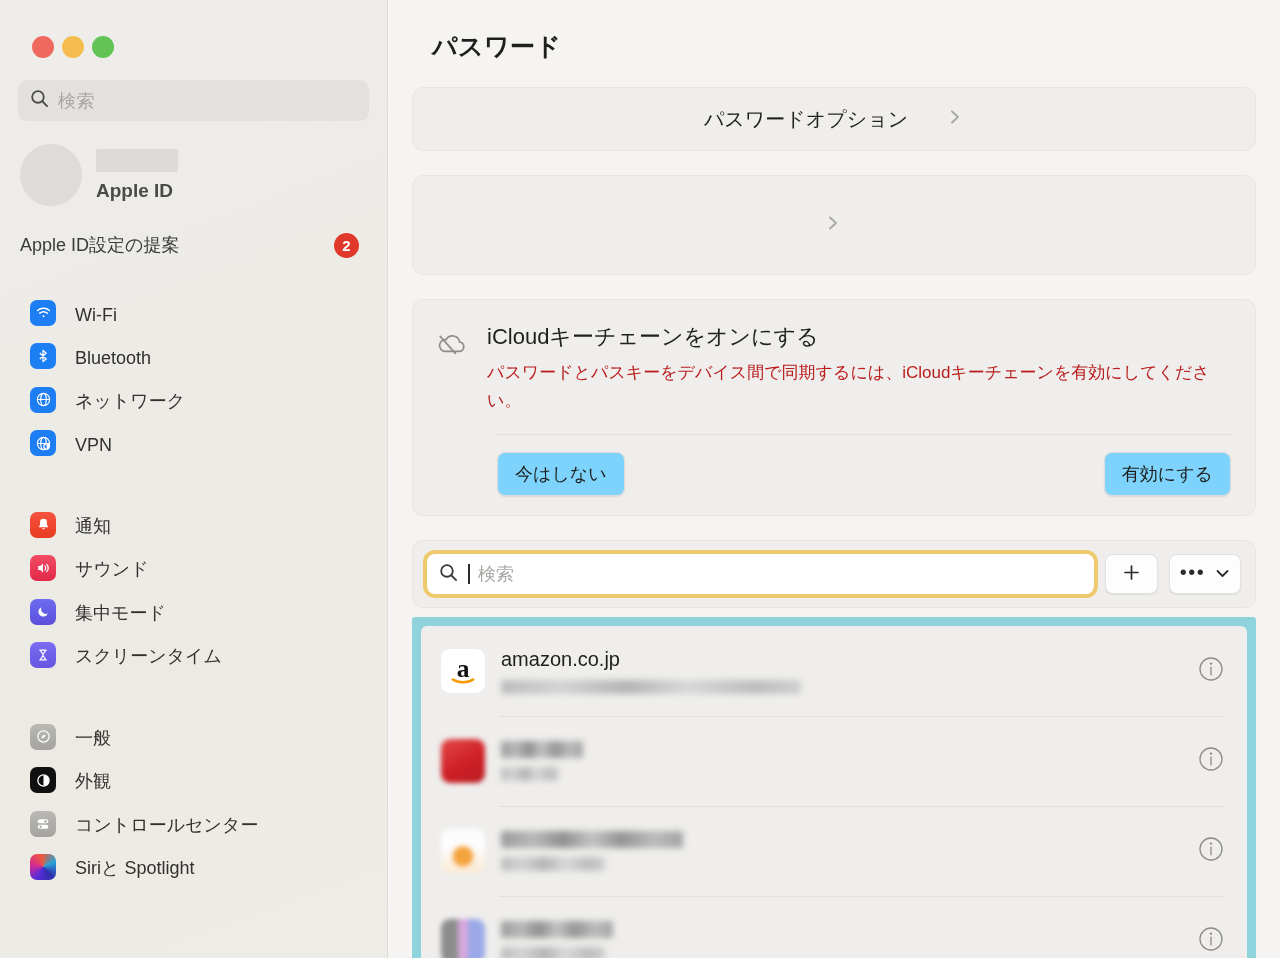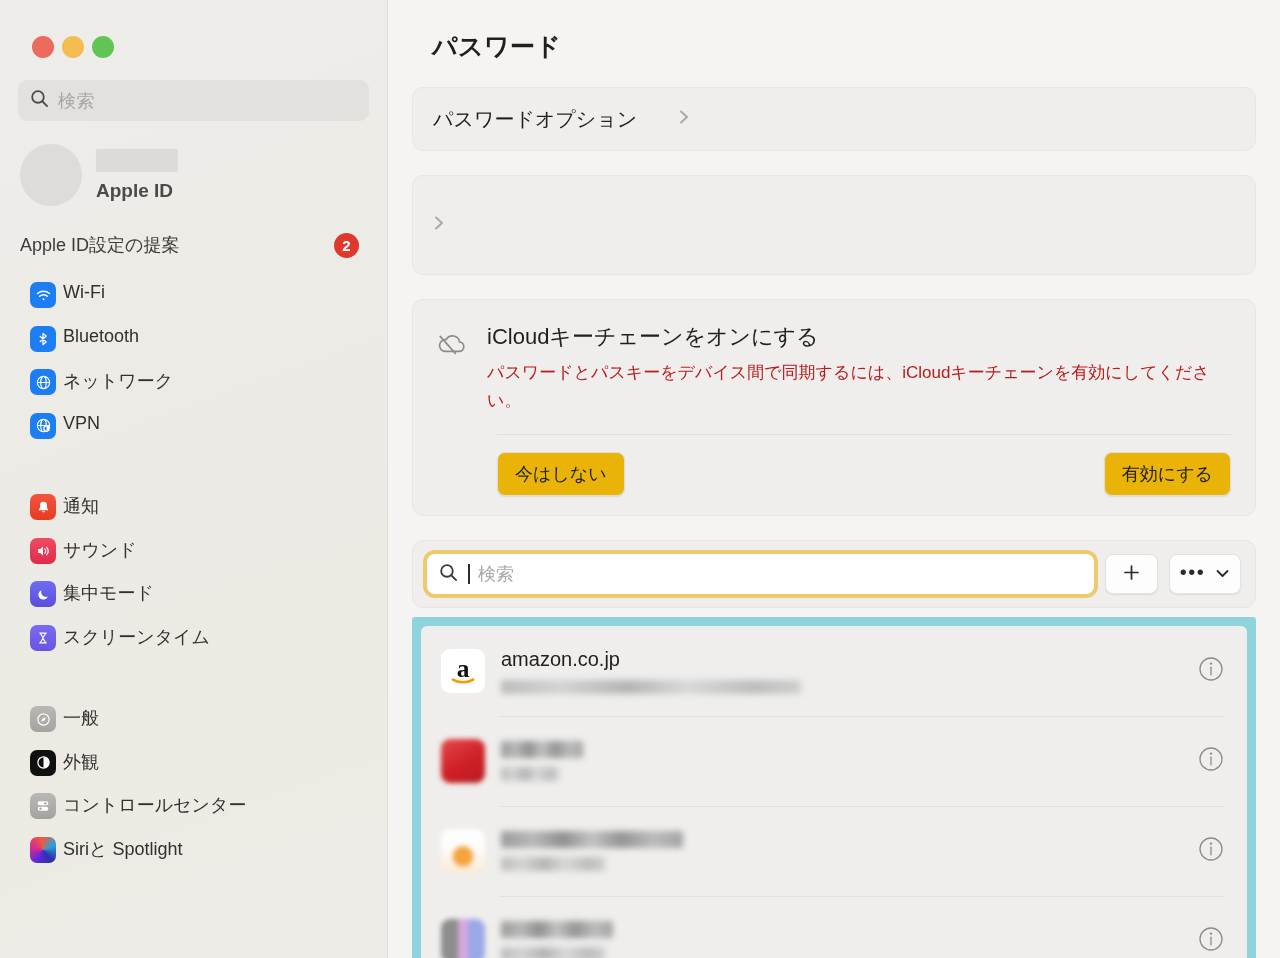--- a/index.html
+++ b/index.html
@@ -100,22 +100,22 @@
     display: flex; align-items: center; justify-content: center;
     margin-right: 6px;
   }
 
   .nav-group { margin-top: 22px; }
   .nav-group.g2 { margin-top: 38px; }
   .nav-group.g3 { margin-top: 38px; }
 
   .nav-item {
     display: flex;
-    align-items: flex-start;
-    gap: 7px;
+    align-items: flex-end;
+    gap: 19px;
     height: 43.5px;
     padding-left: 14px;
     border-radius: 7px;
   }
   .nav-icon {
     width: 26px; height: 26px;
     border-radius: 7px;
     flex: 0 0 auto;
     display: flex; align-items: center; justify-content: center;
     color: #fff;
@@ -158,21 +158,21 @@
   .card {
     background: #efeeec;
     border: 1px solid #e7e6e3;
     border-radius: 11px;
     margin-top: 24px;
   }
 
   .opt-row {
     display: flex;
     align-items: center;
-    justify-content: flex-start;
+    justify-content: center;
     padding: 0 22px 0 20px;
     height: 62px;
     gap: 41px;
   }
   .opt-row.tall { height: 98px; align-items: center; }
   .opt-title { font-size: 20px; color: #1f1f1e; }
   .opt-sub  { font-size: 16px; color: #8b8a87; margin-top: 7px; }
 
   .chevron {
     color: #a9a8a5;
@@ -196,21 +196,21 @@
     background: #e0dfdc;
     margin: 20px 0 0 62px;
   }
   .kc-actions {
     display: flex;
     justify-content: space-between;
     align-items: center;
     padding: 17px 0 19px 62px;
   }
   .btn {
-    background: #eab308;
+    background: #7dd3fc;
     border: 1px solid #dedddA;
     border-radius: 8px;
     font-size: 18px;
     color: #1f1f1e;
     padding: 9px 17px;
     box-shadow: 0 1px 1.5px rgba(0,0,0,.09);
     font-family: inherit;
   }
 
   

